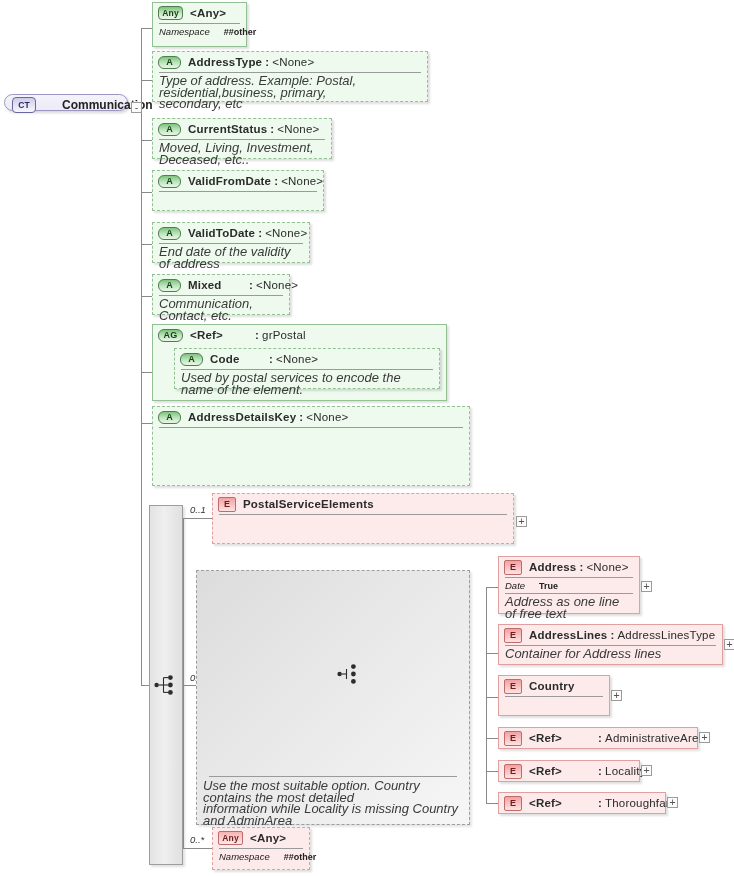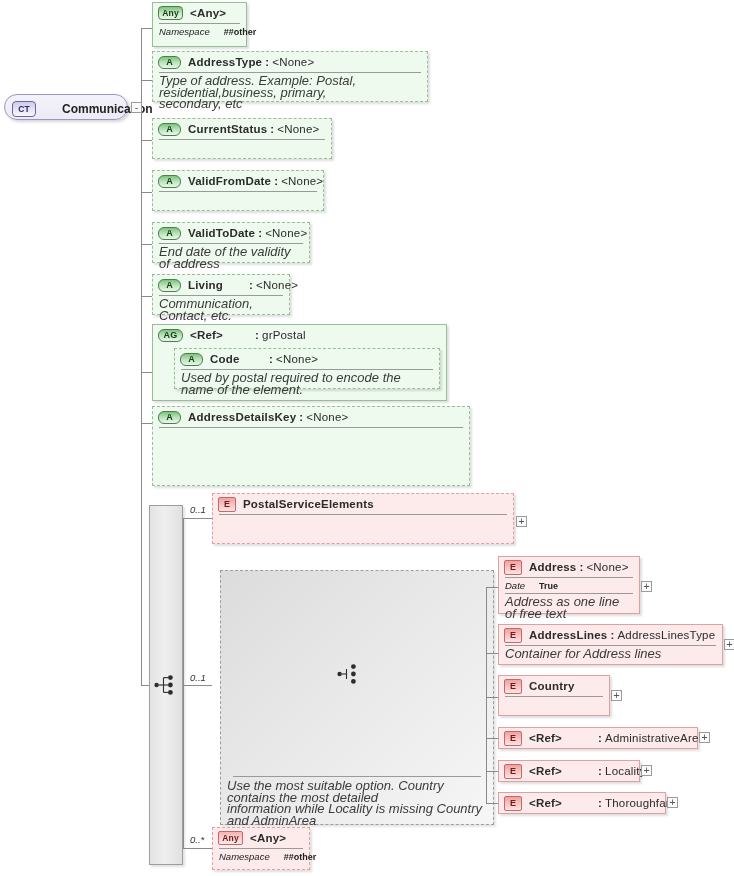--- a/index.html
+++ b/index.html
@@ -74,21 +74,21 @@
 
   .nm{font-weight:bold;}
   .sep{font-weight:bold;padding:0 3px;}
   .ty{font-weight:normal;}
   .pad-name{display:inline-block;}
 
   
   .root{
     position:absolute;box-sizing:border-box;
     display:flex;align-items:center;gap:26px;
-    padding:4px 12px 0 7px;height:26px;
+    padding:4px 12px 0 7px;height:17px;
     background:linear-gradient(to bottom,#f4f2fa 0%,#ecebf6 100%);
     border:1px solid #9a96c4;border-radius:13px;
     box-shadow:2px 2px 3px rgba(0,0,0,.16);
     font-size:12px;font-weight:bold;color:#232323;
   }
   .root .ct{
     width:22px;height:14px;border-radius:4px;flex:none;
     border:1px solid #6a66a0;
     background:linear-gradient(to bottom,#cfcbe8 0%,#e9e7f5 60%,#f7f6fc 100%);
     color:#2a2760;font-size:8.5px;font-weight:bold;
@@ -183,20 +183,21 @@
   </div>
 
   <div class="nbox dashed" style="left:152px;top:118px;width:180px;height:41px;">
     <div class="hdr">
       <span class="badge attr">A</span>
       <span class="nm">CurrentStatus</span>
       <span class="sep">:</span>
       <span class="ty">&lt;None&gt;</span>
     </div>
     <div class="divline"></div>
+    <div class="desc">Moved, Living, Investment, Deceased, etc..</div>
   </div>
 
   <div class="nbox dashed" style="left:152px;top:170px;width:172px;height:41px;">
     <div class="hdr">
       <span class="badge attr">A</span>
       <span class="nm">ValidFromDate</span>
       <span class="sep">:</span>
       <span class="ty">&lt;None&gt;</span>
     </div>
     <div class="divline"></div>
@@ -209,21 +210,21 @@
       <span class="sep">:</span>
       <span class="ty">&lt;None&gt;</span>
     </div>
     <div class="divline"></div>
     <div class="desc">End date of the validity of address</div>
   </div>
 
   <div class="nbox dashed" style="left:152px;top:274px;width:138px;height:41px;">
     <div class="hdr">
       <span class="badge attr">A</span>
-      <span class="nm pad-name" style="min-width:58px">Living</span>
+      <span class="nm pad-name" style="min-width:58px">Mixed</span>
       <span class="sep">:</span>
       <span class="ty">&lt;None&gt;</span>
     </div>
     <div class="divline"></div>
     <div class="desc">Communication, Contact, etc.</div>
   </div>
 
   <div class="nbox" style="left:152px;top:324px;width:295px;height:77px;">
     <div class="hdr">
       <span class="badge attr wide">AG</span>
@@ -233,21 +234,21 @@
     </div>
   </div>
   <div class="nbox dashed" style="left:174px;top:348px;width:266px;height:41px;">
     <div class="hdr">
       <span class="badge attr">A</span>
       <span class="nm pad-name" style="min-width:56px">Code</span>
       <span class="sep">:</span>
       <span class="ty">&lt;None&gt;</span>
     </div>
     <div class="divline"></div>
-    <div class="desc">Used by postal required to encode the name of the element.</div>
+    <div class="desc">Used by postal services to encode the name of the element.</div>
   </div>
 
   <div class="nbox dashed" style="left:152px;top:406px;width:318px;height:80px;">
     <div class="hdr">
       <span class="badge attr">A</span>
       <span class="nm">AddressDetailsKey</span>
       <span class="sep">:</span>
       <span class="ty">&lt;None&gt;</span>
     </div>
     <div class="divline"></div>
@@ -279,21 +280,21 @@
 
   <div class="nbox elem dashed" style="left:212px;top:493px;width:302px;height:51px;">
     <div class="hdr">
       <span class="badge elemb">E</span>
       <span class="nm">PostalServiceElements</span>
     </div>
     <div class="divline"></div>
   </div>
   <div class="tgl" style="left:516px;top:516px;">+</div>
 
-  <div class="choicebox" style="left:220px;top:570px;width:274px;height:255px;">
+  <div class="choicebox" style="left:196px;top:570px;width:274px;height:255px;">
     <div class="divline" style="top:205px;"></div>
     <div class="desc" style="top:207px;">Use the most suitable option. Country contains the most detailed
 information while Locality is missing Country and AdminArea</div>
   </div>
   <svg class="compicon" style="left:337px;top:663px;" viewBox="0 0 24 22">
     <g fill="#2d2d2d" stroke="#2d2d2d" stroke-width="1.1">
       <circle cx="2.6" cy="11" r="2.2" stroke="none"></circle>
       <line x1="4.6" y1="11" x2="9.5" y2="11"></line>
       <line x1="9.5" y1="6" x2="9.5" y2="16"></line>
       <circle cx="16.4" cy="3.6" r="2.4" stroke="none"></circle>

